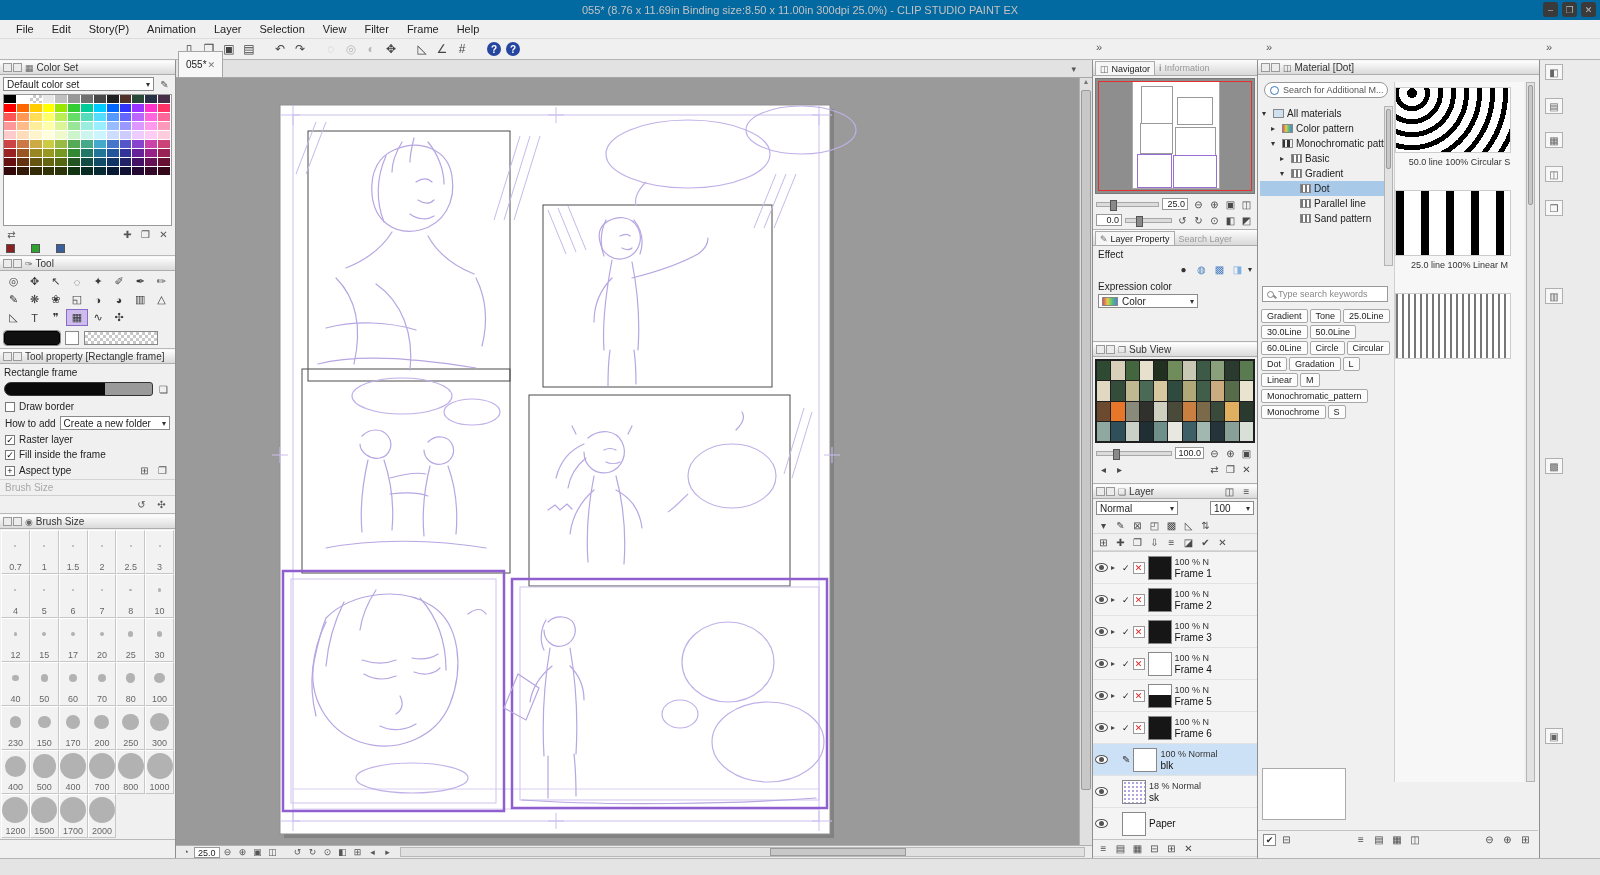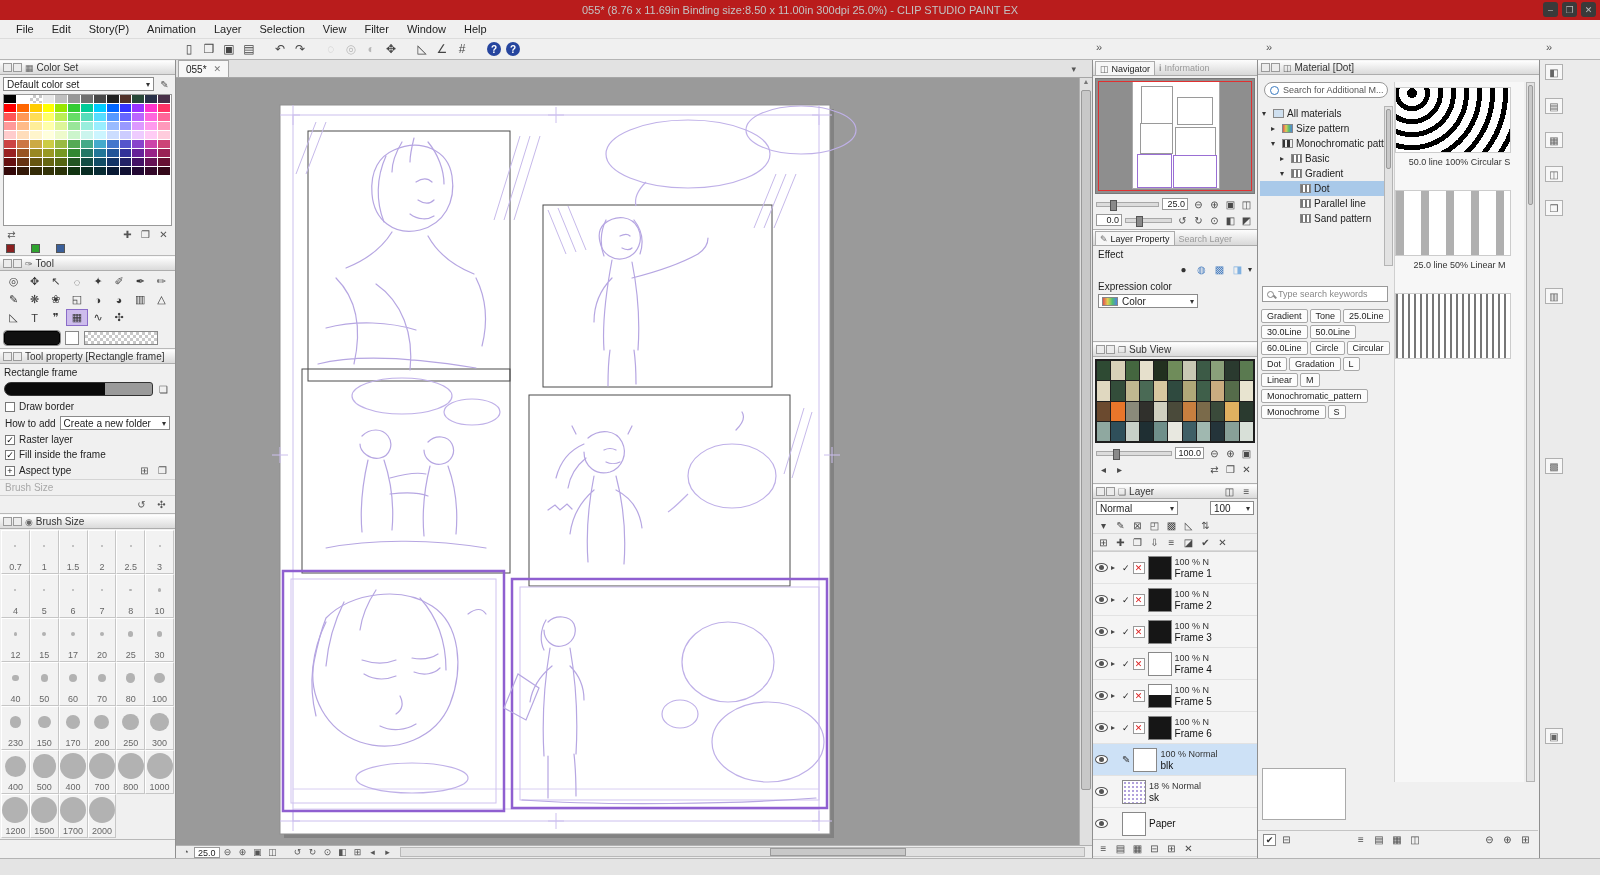--- a/index.html
+++ b/index.html
@@ -1,19 +1,19 @@
 <!DOCTYPE html>
 <html><head>
 <meta charset="utf-8">
 <style>
 *{box-sizing:border-box;margin:0;padding:0}
 body{width:1600px;height:875px;position:relative;overflow:hidden;
 font-family:"Liberation Sans",sans-serif;font-size:11px;color:#222;background:#e8e8e8}
 
-#titlebar{position:absolute;left:0;top:0;width:1600px;height:20px;background:#b91c1c;color:#c3c3c3;
+#titlebar{position:absolute;left:0;top:0;width:1600px;height:20px;background:#0369a1;color:#c3c3c3;
 display:flex;align-items:center;justify-content:center;font-size:11px}
 #tb-controls{position:absolute;right:4px;top:2px;display:flex;gap:4px}
 .tbbtn{width:15px;height:15px;background:#3a3a3a;color:#bbb;border-radius:3px;font-size:9px;
 display:flex;align-items:center;justify-content:center}
 #menubar{position:absolute;left:0;top:20px;width:1600px;height:19px;background:#f0f0f0;
 border-bottom:1px solid #dcdcdc;display:flex;align-items:center;padding-left:8px;gap:2px}
 .menu-item{padding:2px 8px;font-size:11px}
 #toolbar{position:absolute;left:0;top:39px;width:1600px;height:21px;background:#f0f0f0;
 border-bottom:1px solid #b4b4b4;display:flex;align-items:center;padding-left:180px;gap:2px}
 .ticon{width:18px;height:17px;display:flex;align-items:center;justify-content:center;font-size:12px;color:#444}
@@ -66,22 +66,22 @@
 .tp-handle{display:flex;justify-content:flex-end;gap:5px;padding:2px 6px;border-top:1px solid #cfcfcf}
 #bs-grid{display:grid;grid-template-columns:repeat(6,1fr);padding:1px}
 .bs-cell{height:44px;border:1px solid;border-color:#fff #c6c6c6 #c6c6c6 #fff;background:#f2f2f2;
 display:flex;flex-direction:column;align-items:center;overflow:hidden}
 .bs-dot{border-radius:50%;background:#b2b2b2;margin:auto;flex:none}
 .bs-num{font-size:9px;color:#666;line-height:12px;flex:none}
 
 #canvasarea{position:absolute;left:176px;top:60px;width:916px;height:798px;background:#9a9a9a}
 #tabbar{position:absolute;left:0;top:0;width:916px;height:18px;background:#e2e2e2;border-bottom:1px solid #a6a6a6;
 display:flex;align-items:flex-end}
-.ctab{height:17px;background:#f7f7f7;border:1px solid #a6a6a6;border-bottom:none;display:flex;align-items:center;
-gap:7px;padding:0 7px;font-size:10px;margin-left:2px}
+.ctab{height:26px;background:#f7f7f7;border:1px solid #a6a6a6;border-bottom:none;display:flex;align-items:center;
+gap:1px;padding:0 7px;font-size:10px;margin-left:2px}
 .ctab .x{color:#777;font-size:9px}
 #tab-right{margin-left:auto;margin-right:16px;font-size:9px;color:#555;align-self:center}
 #viewport{position:absolute;left:0;top:18px;width:903px;height:767px;overflow:hidden}
 #vscroll{position:absolute;right:0;top:18px;width:13px;height:767px;background:#e0e0e0;border-left:1px solid #b0b0b0;font-size:7px;color:#777;text-align:center}
 .scroll-thumb{position:absolute;left:1px;right:1px;background:#c8c8c8;border:1px solid #9a9a9a;border-radius:2px}
 #canvas-bottombar{position:absolute;left:0;top:785px;width:916px;height:13px;background:#ececec;
 border-top:1px solid #b0b0b0;display:flex;align-items:center;gap:1px;padding:0 3px}
 .bb-icon{width:14px;height:11px;font-size:9px;color:#555;display:flex;align-items:center;justify-content:center;flex:none}
 .bb-val{background:#fff;border:1px solid #999;padding:0 3px;height:11px;line-height:10px;font-size:9px;flex:none}
 #hscroll{flex:1;height:10px;background:#e0e0e0;border:1px solid #b8b8b8;position:relative;margin:0 4px}
@@ -186,21 +186,21 @@
 </div>
 <div id="menubar">
     <span class="menu-item">File</span>
     <span class="menu-item">Edit</span>
     <span class="menu-item">Story(P)</span>
     <span class="menu-item">Animation</span>
     <span class="menu-item">Layer</span>
     <span class="menu-item">Selection</span>
     <span class="menu-item">View</span>
     <span class="menu-item">Filter</span>
-    <span class="menu-item">Window</span>
+    <span class="menu-item">Frame</span>
     <span class="menu-item">Help</span>
   </div>
 <div id="toolbar">
     <span class="ticon">▯</span>
     <span class="ticon">❐</span>
     <span class="ticon">▣</span>
     <span class="ticon">▤</span>
     <span class="tsep"></span>
     <span class="ticon">↶</span>
     <span class="ticon">↷</span>
@@ -1065,21 +1065,21 @@
   </div>
   <div id="mat-tree">
       <div class="trow" style="padding-left: 2px;">
         <span class="tarrow">▾</span>
         <span class="tico root"></span>
         <span>All materials</span>
       </div>
       <div class="trow" style="padding-left: 11px;">
         <span class="tarrow">▸</span>
         <span class="tico color"></span>
-        <span>Size pattern</span>
+        <span>Color pattern</span>
       </div>
       <div class="trow" style="padding-left: 11px;">
         <span class="tarrow">▾</span>
         <span class="tico mono"></span>
         <span>Monochromatic patte...</span>
       </div>
       <div class="trow" style="padding-left: 20px;">
         <span class="tarrow">▸</span>
         <span class="tico tone"></span>
         <span>Basic</span>
@@ -1129,22 +1129,22 @@
       <span class="tag">Monochromatic_pattern</span>
       <span class="tag">Monochrome</span>
       <span class="tag">S</span>
     </div>
   <div id="mat-items">
       <div class="mitem">
         <div class="mprev circular-dark"></div>
         <div class="mlabel">50.0 line 100% Circular S</div>
       </div>
       <div class="mitem">
-        <div class="mprev linear-thick-light"></div>
-        <div class="mlabel">25.0 line 50% Linear M</div>
+        <div class="mprev linear-thick"></div>
+        <div class="mlabel">25.0 line 100% Linear M</div>
       </div>
       <div class="mitem">
         <div class="mprev linear-fine"></div>
       </div>
     </div>
   <div class="vscroll-mini" style="left:268px;top:22px;height:700px">
     <div class="scroll-thumb" style="top:2px;height:120px"></div>
   </div>
   <div id="mat-preview-box"></div>
   <div id="mat-bottombar">

